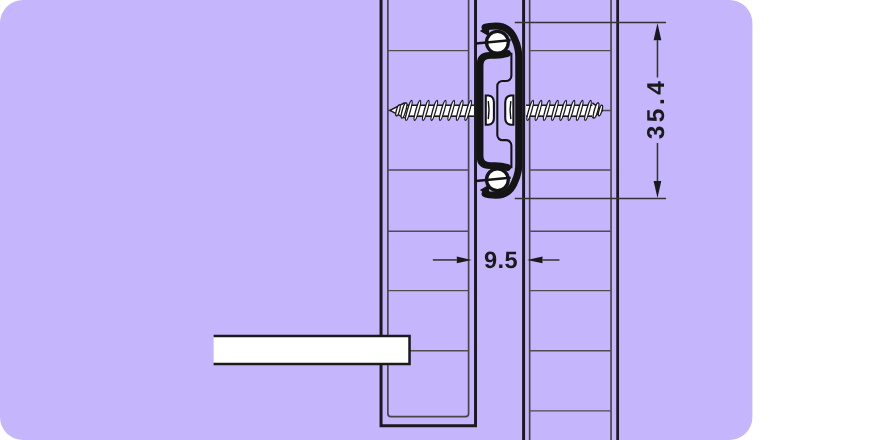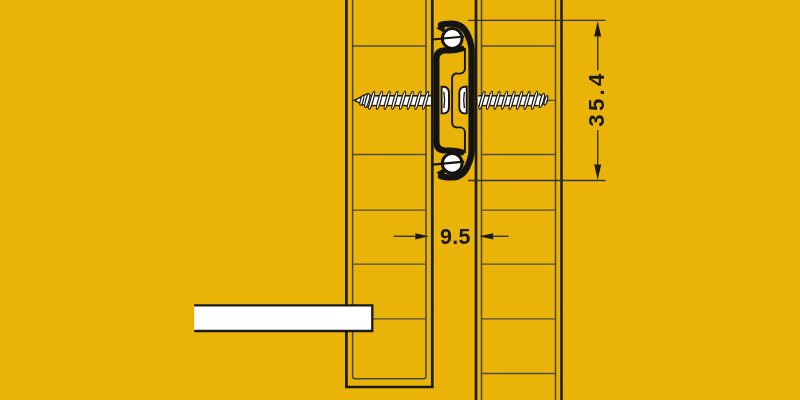--- a/index.html
+++ b/index.html
@@ -1,16 +1,16 @@
 <!DOCTYPE html>
 <html><head>
 <meta charset="utf-8">
 <style>
   html,body{margin:0;padding:0;background:#ffffff;}
-  .page{width:800px;height:400px;position:relative;overflow:hidden;background:#eab308;}
+  .page{width:684px;height:400px;position:relative;overflow:hidden;background:#c4b5fd;border-radius:21px;}
   text{font-family:"Liberation Sans", sans-serif;font-weight:bold;fill:#1a1a1a;}
 </style>
 </head>
 <body>
 <div class="page">
 <svg width="800" height="400" viewBox="0 0 800 400" xmlns="http://www.w3.org/2000/svg">
 
   <g stroke-linecap="butt" fill="none">
     <path d="M 346.4,-3 L 346.4,387 L 432.3,387 L 432.3,-3" stroke="#1a1a1a" stroke-width="2.7"></path>
     <path d="M 352.6,-3 L 352.6,376 Q 352.6,378.8 355.4,378.8 L 423.2,378.8 Q 426,378.8 426,376 L 426,-3" stroke="#454545" stroke-width="1.5"></path>

